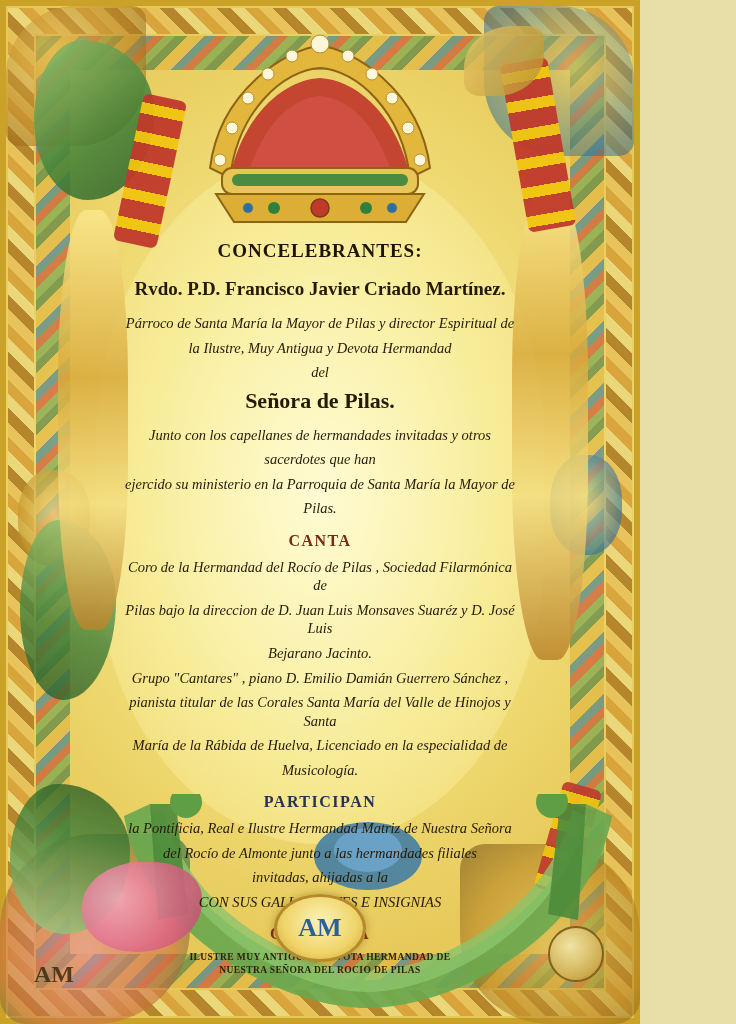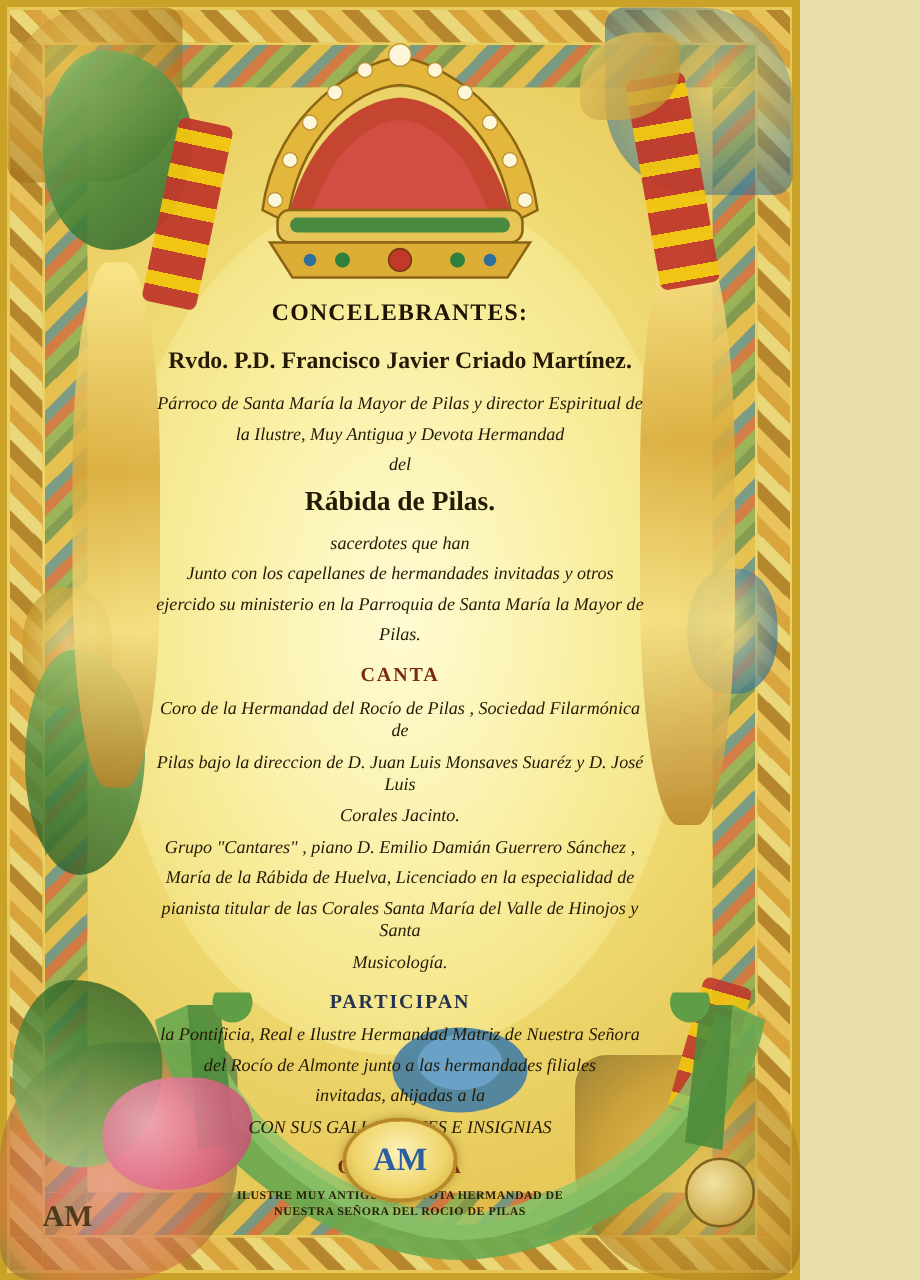--- a/index.html
+++ b/index.html
@@ -294,35 +294,35 @@
   <div class="content">
 
     <div class="h-head">CONCELEBRANTES:</div>
 
     <div class="name-main">Rvdo. P.D. Francisco Javier Criado Martínez.</div>
 
     <div class="p block">Párroco de Santa María la Mayor de Pilas y director Espiritual de</div>
     <div class="p block">la Ilustre, Muy Antigua y Devota Hermandad</div>
     <div class="p block">del</div>
 
-    <div class="hermandad-big">Rábida de Pilas.</div>
-
+    <div class="hermandad-big">Señora de Pilas.</div>
+
+    <div class="p block">Junto con los capellanes de hermandades invitadas y otros</div>
     <div class="p block">sacerdotes que han</div>
-    <div class="p block">Junto con los capellanes de hermandades invitadas y otros</div>
     <div class="p block">ejercido su ministerio en  la Parroquia de Santa María la Mayor de</div>
     <div class="p block">Pilas.</div>
 
     <div class="section-title maroon">CANTA</div>
 
     <div class="p block">Coro de la Hermandad del Rocío de Pilas , Sociedad Filarmónica de</div>
     <div class="p block">Pilas bajo la direccion de D. Juan Luis Monsaves Suaréz y D. José Luis</div>
-    <div class="p block">Corales Jacinto.</div>
+    <div class="p block">Bejarano Jacinto.</div>
     <div class="p block">Grupo "Cantares" , piano D. Emilio Damián Guerrero Sánchez ,</div>
+    <div class="p block">pianista titular de las Corales Santa María del Valle de Hinojos y Santa</div>
     <div class="p block">María de la Rábida de Huelva, Licenciado en la especialidad de</div>
-    <div class="p block">pianista titular de las Corales Santa María del Valle de Hinojos y Santa</div>
     <div class="p block">Musicología.</div>
 
     <div class="section-title dark">PARTICIPAN</div>
 
     <div class="p block">la Pontificia, Real e Ilustre Hermandad Matriz de Nuestra Señora</div>
     <div class="p block">del Rocío de Almonte junto a las hermandades filiales</div>
     <div class="p block">invitadas, ahijadas a la</div>
     <div class="p block">CON SUS GALLARDETES E INSIGNIAS</div>
 
     <div class="section-title maroon">ORGANIZA</div>

